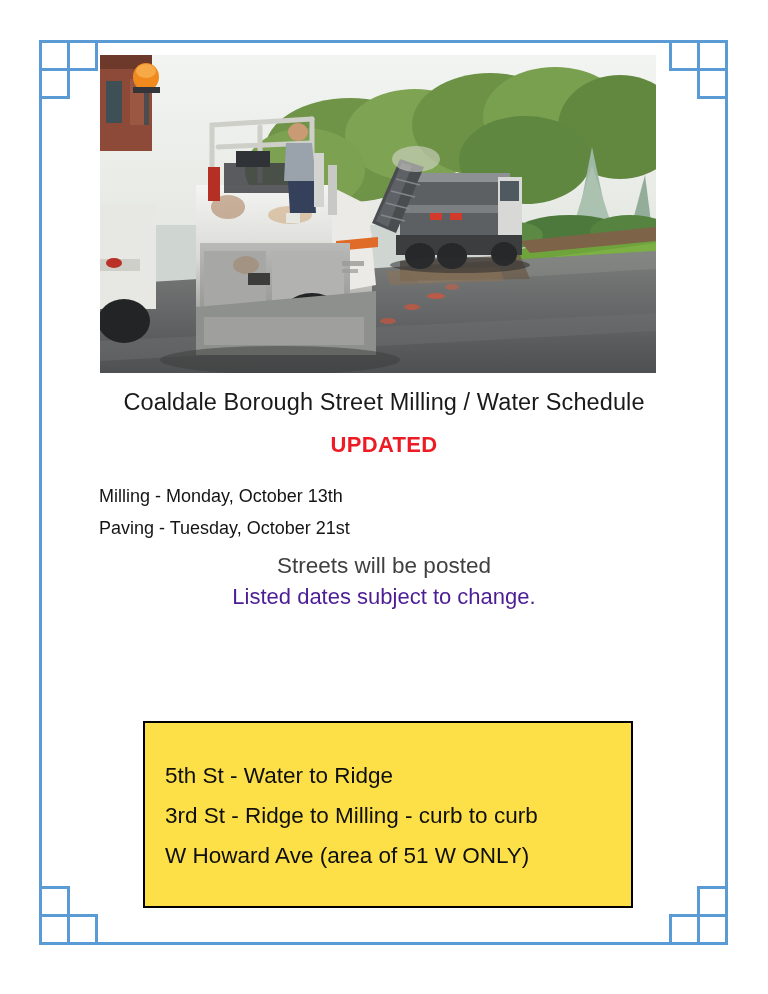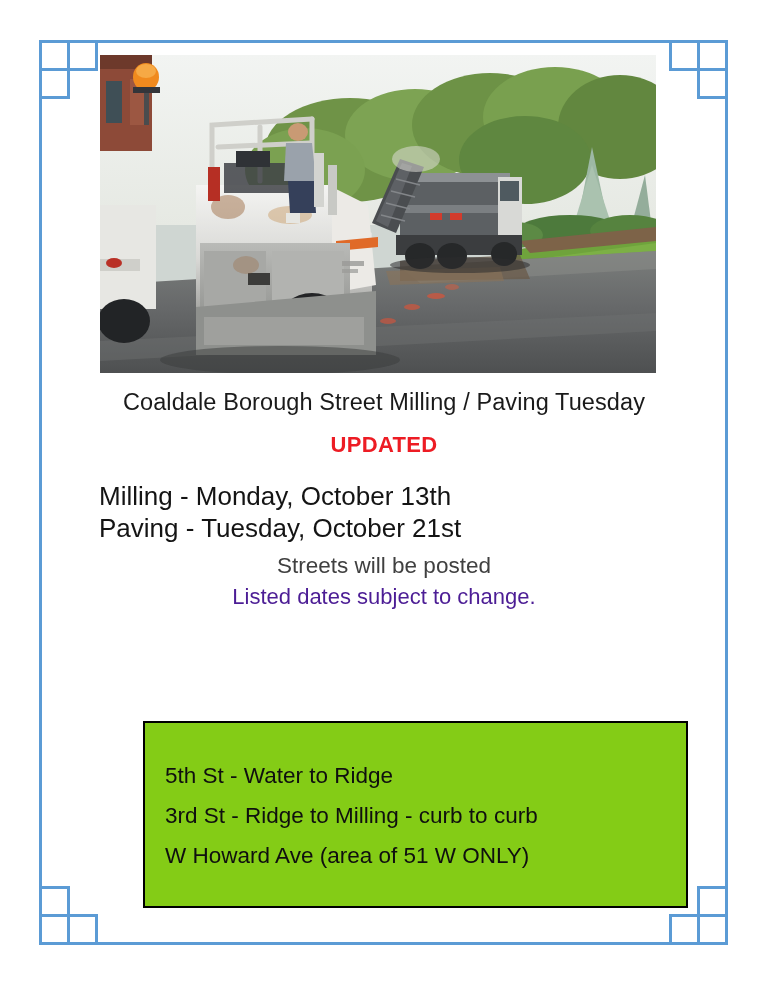--- a/index.html
+++ b/index.html
@@ -97,21 +97,21 @@
     font-weight: bold;
     color: #ED1C24;
     letter-spacing: 0.3px;
   }
   .schedule {
     margin-top: 22px;
     text-align: left;
     padding-left: 55px;
   }
   .schedule .line {
-    font-size: 26px;
+    font-size: 18px;
     line-height: 32px;
     color: #141414;
     white-space: nowrap;
   }
   .note-posted {
     margin-top: 6px;
     font-size: 22.5px;
     line-height: 31px;
     color: #404040;
   }
@@ -125,25 +125,25 @@
     font-size: 22px;
     line-height: 31px;
     color: #4c1d95;
   }
 
   
   #street-box {
     position: absolute;
     left: 143px;
     top: 721px;
-    width: 545px;
+    width: 490px;
     height: 187px;
     border: 2.5px solid #000000;
     box-sizing: border-box;
-    background: #84cc16;
+    background: #fde047;
   }
   #street-list {
     margin: 0;
     padding: 33px 0 0 20px;
     list-style: none;
   }
   #street-list li {
     font-size: 22.5px;
     line-height: 40px;
     color: #0f0f0f;
@@ -340,21 +340,21 @@
         <ellipse cx="180" cy="305" rx="120" ry="14" fill="#3a3b3c" opacity="0.5"></ellipse>
       </g>
 
       <rect x="242" y="206" width="22" height="5" fill="#9a9a97" opacity="0.8"></rect>
       <rect x="242" y="214" width="16" height="4" fill="#9a9a97" opacity="0.7"></rect>
     </svg>
   </div>
 
   <div id="content">
 
-    <div class="title">Coaldale Borough Street Milling / Paving Tuesday</div>
+    <div class="title">Coaldale Borough Street Milling / Water Schedule</div>
 
     <div class="updated">UPDATED</div>
 
     <div class="schedule">
       <div class="line">Milling - Monday, October 13th</div>
       <div class="line">Paving - Tuesday, October 21st</div>
     </div>
 
     <div class="note-posted">Streets will be posted</div>
     <div class="note-sub">Listed dates subject to change.</div>

